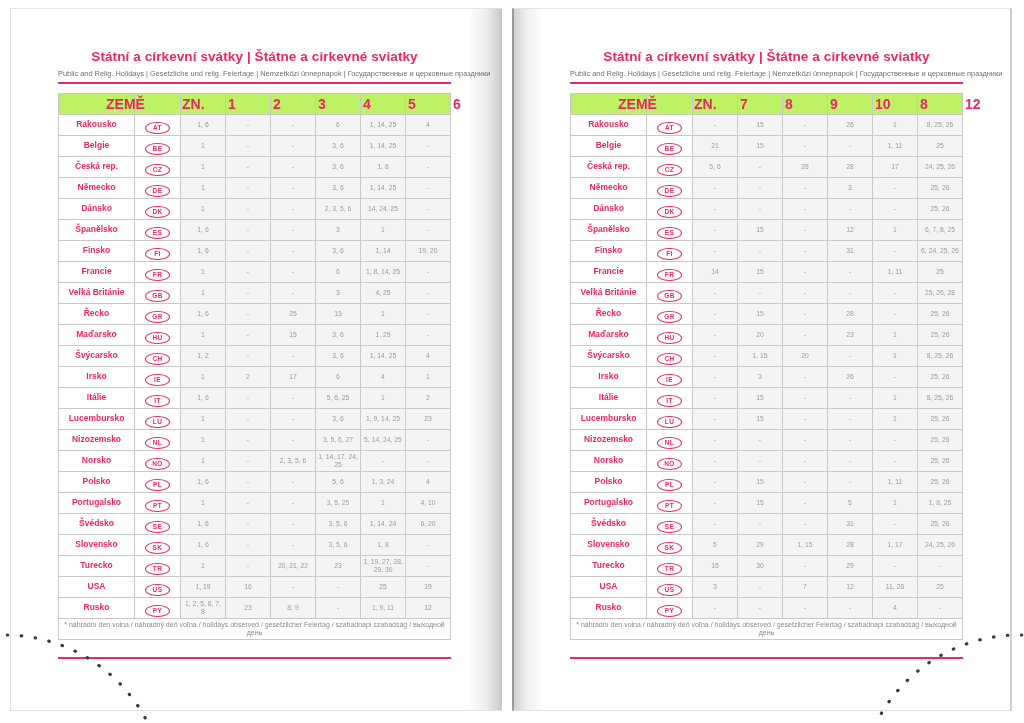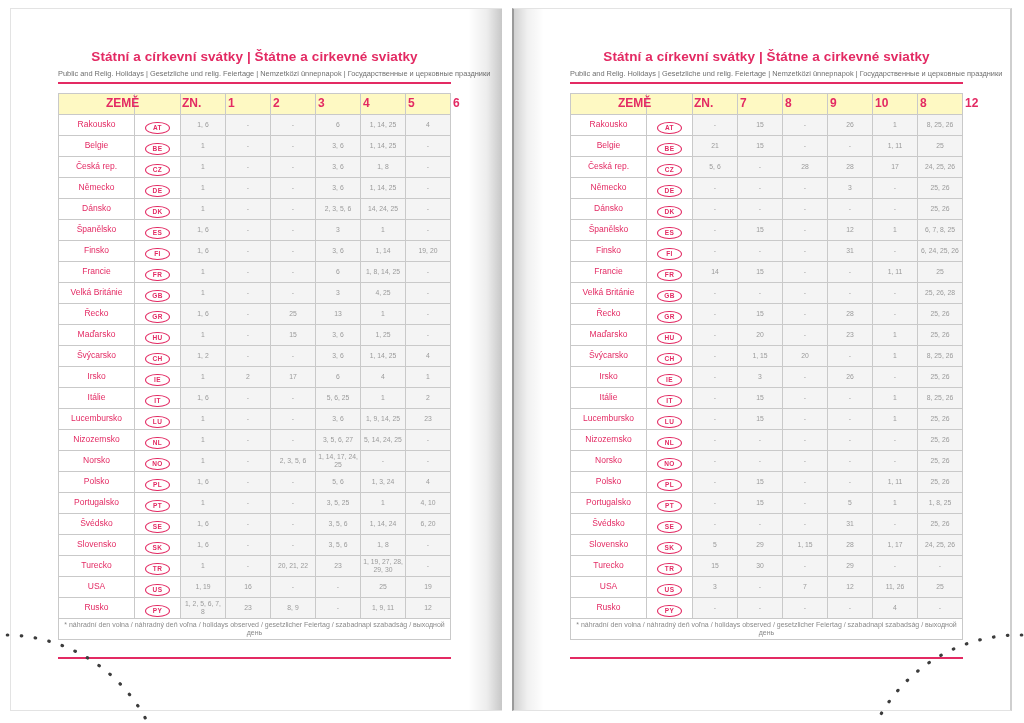--- a/index.html
+++ b/index.html
@@ -40,24 +40,24 @@
     margin-top:9px;
   }
   table.holiday-table col.c-country{width:76px;}
   table.holiday-table col.c-code{width:46px;}
   table.holiday-table th, table.holiday-table td{
     border:1px solid #c9c9c9;height:20px;padding:0 2px;
     text-align:center;vertical-align:middle;line-height:1.15;
   }
   th.h-country{text-align:left;padding-left:6px;}
   table.holiday-table th{
-    color:var(--accent);font-size:12px;font-weight:bold;background:#fef9c3;padding-left:47px;
+    color:var(--accent);font-size:14px;font-weight:bold;background:#bef264;padding-left:47px;
   }
   td.country{
-    color:var(--accent);font-size:8.5px;font-weight:normal;
+    color:var(--accent);font-size:8.5px;font-weight:bold;
     text-align:left;padding-left:6px;background:#fff;white-space:nowrap;
   }
   td.zn{background:#fff;}
   .badge{
     display:inline-block;min-width:15px;padding:1px 4px 2px 4px;
     border:1px solid var(--accent);border-radius:50%;
     color:var(--accent);font-size:6.5px;font-weight:bold;letter-spacing:0.4px;
   }
   td.month{
     background:#f4f4f4;color:#9a9a9a;font-size:6.8px;

